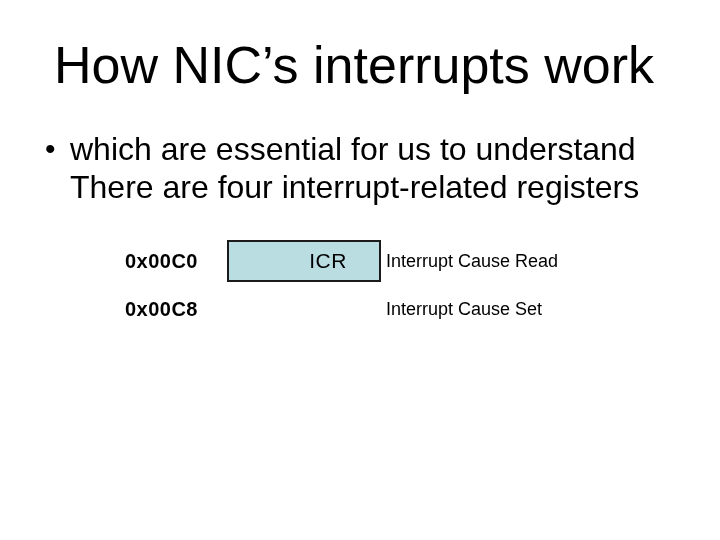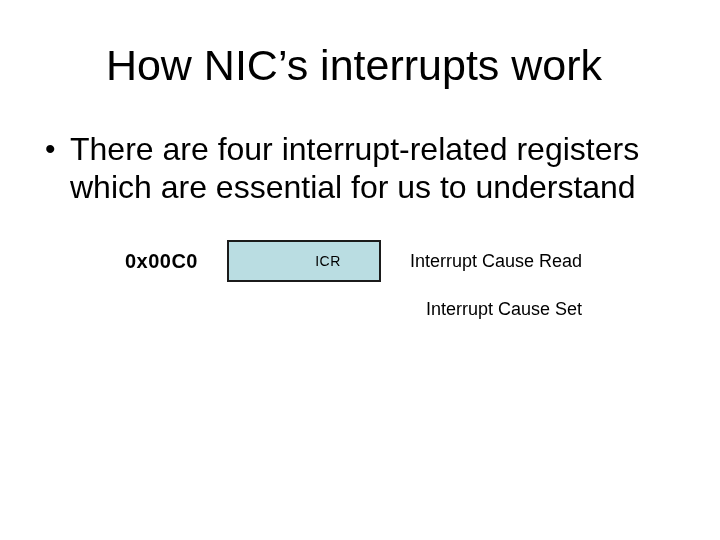--- a/index.html
+++ b/index.html
@@ -17,21 +17,21 @@
     color: #000000;
   }
 
   
   .title {
     position: absolute;
     top: 40px;
     left: 0;
     width: 708px;
     text-align: center;
-    font-size: 43px;
+    font-size: 52px;
     line-height: 50px;
     white-space: nowrap;
   }
 
   
   .bullet-row {
     position: absolute;
     top: 130px;
     left: 45px;
     width: 630px;
@@ -86,61 +86,62 @@
     left: 227px;
     width: 150px;
     height: 38px;
     background: #badde2;
     border: 2px solid #1b1b1b;
     display: flex;
     align-items: center;
     justify-content: center;
   }
   .reg-acronym {
-    font-size: 14px;
+    font-size: 21px;
     letter-spacing: 0.5px;
     white-space: nowrap;
     margin-left: 48px;
   }
   .reg-desc {
     position: absolute;
     left: 386px;
     width: 196px;
     top: 50%;
     transform: translateY(-50%);
-    text-align: right;
+    text-align: left;
     font-size: 18px;
     white-space: nowrap;
   }
 </style>
 </head>
 <body>
 
 <div class="slide">
 
   <div class="title">How NIC’s interrupts work</div>
 
   <div class="bullet-row">
     <div class="bullet-marker">•</div>
     <div class="bullet-text">
+      <div>which are essential for us to understand</div>
       <div>There are four interrupt-related registers</div>
-      <div>which are essential for us to understand</div>
     </div>
   </div>
 
   <div class="reg-table">
 
     <div class="reg-row">
       <div class="reg-address">0x00C0</div>
       <div class="reg-box">
         <span class="reg-acronym">ICR</span>
       </div>
       <div class="reg-desc">Interrupt Cause Read</div>
     </div>
 
     <div class="reg-row">
+      <div class="reg-address">0x00C8</div>
       <div class="reg-desc">Interrupt Cause Set</div>
     </div>
 
 
 
   </div>
 </div>
 
 </body></html>

